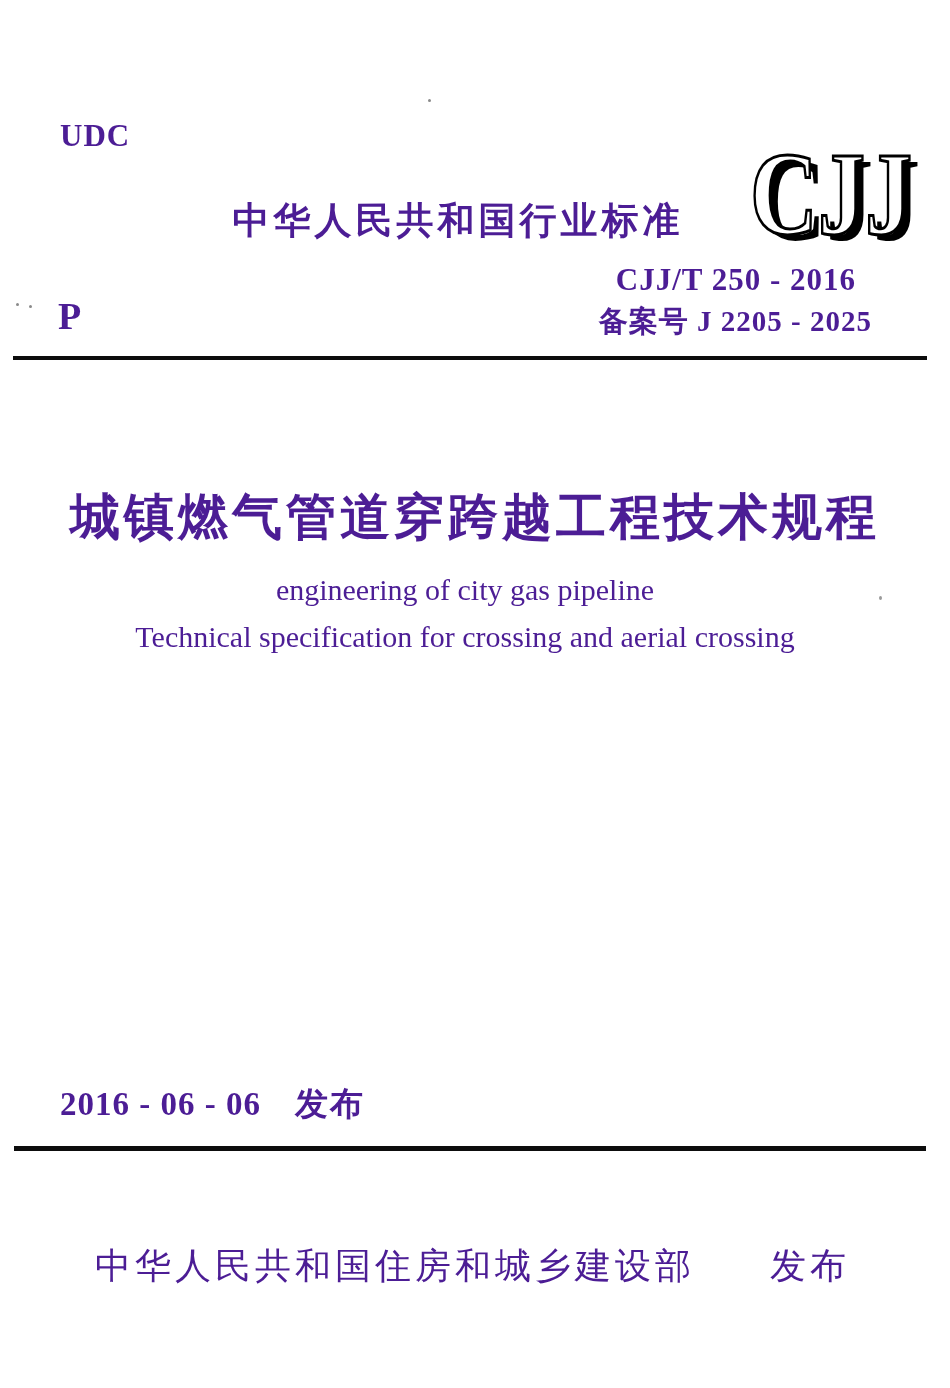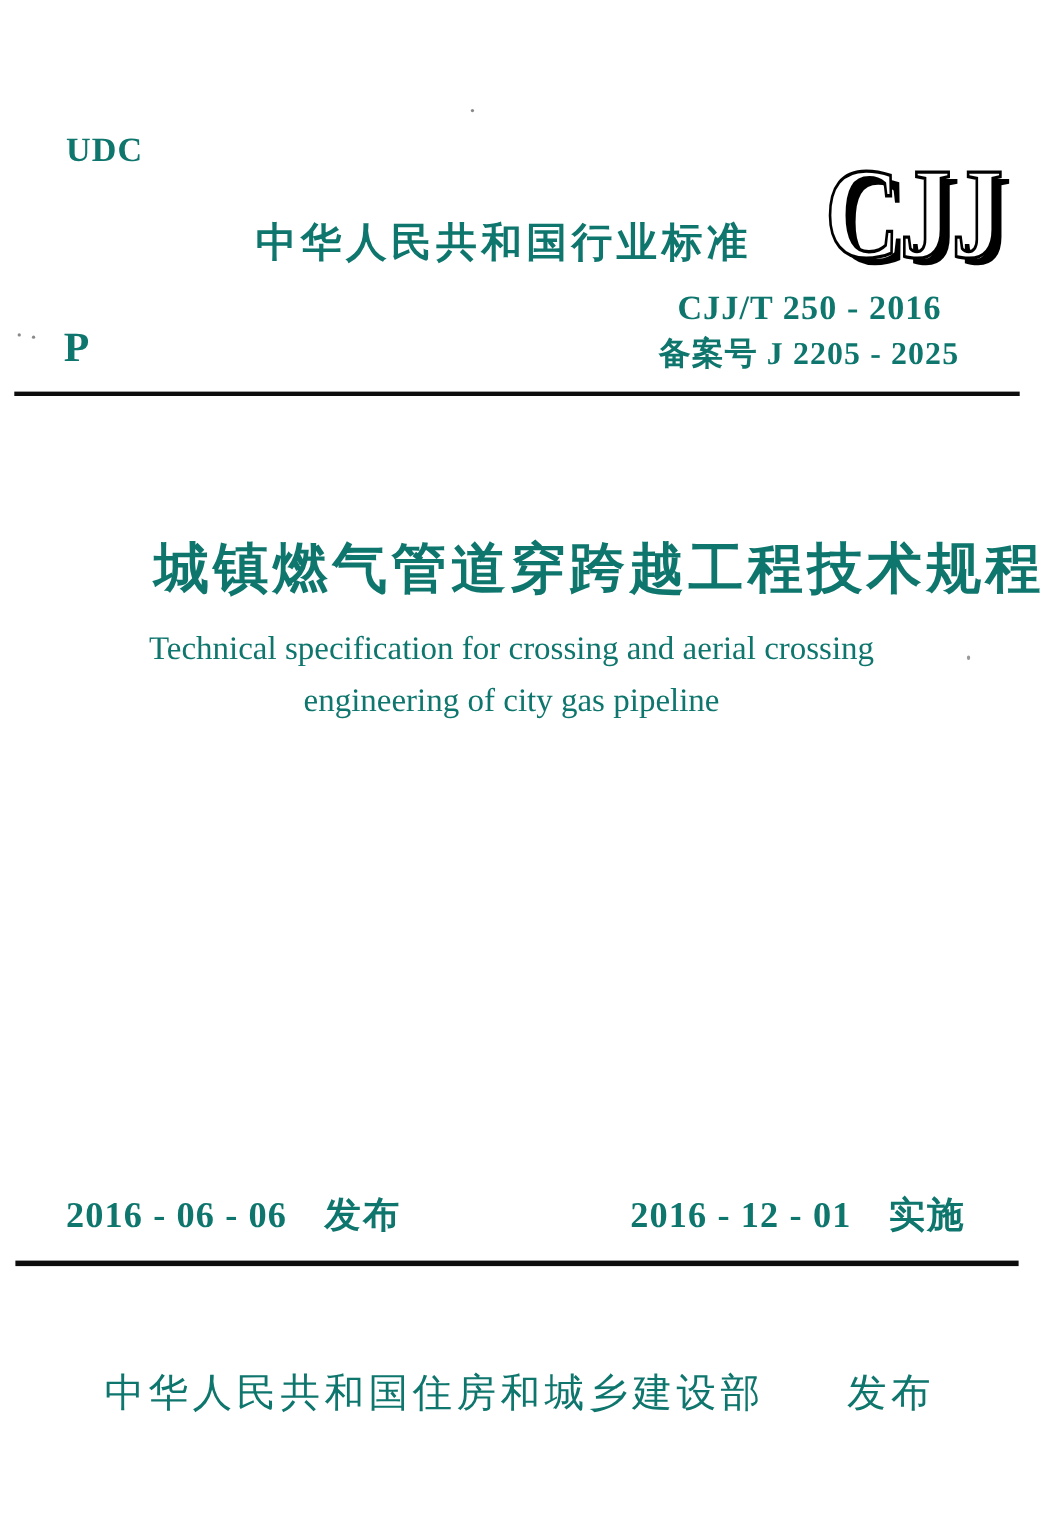--- a/index.html
+++ b/index.html
@@ -2,21 +2,21 @@
 <html><head>
 <meta charset="utf-8">
 <style>
   html,body{margin:0;padding:0;background:#e8e8e8;}
   .page{
     position:relative;
     width:950px;height:1388px;
     margin:0 auto;
     background:#ffffff;
     overflow:hidden;
-    color:#0f766e;
+    color:#4c1d95;
     font-family:"Liberation Serif", serif;
   }
   
   .udc{
     position:absolute;left:60px;top:118px;
     font-family:"Liberation Serif", serif;
     font-weight:700;font-size:31px;letter-spacing:1px;
   }
   .std-category{
     position:absolute;left:0;top:196px;width:916px;
@@ -46,21 +46,21 @@
     font-weight:700;font-size:38px;
   }
   .rule{
     position:absolute;background:#0d0d0d;
   }
   .rule-top{left:13px;top:356px;width:914px;height:4px;}
   .rule-bottom{left:14px;top:1146px;width:912px;height:5px;}
   
   .title-cn{
     position:absolute;left:0;top:484px;width:950px;
-    text-align:right;
+    text-align:center;
     font-family:"Liberation Serif", serif;
     font-weight:700;font-size:50px;letter-spacing:4px;
     white-space:nowrap;
   }
   .title-en{
     position:absolute;left:0;top:566px;width:930px;
     text-align:center;
     font-family:"Liberation Serif", serif;
     font-weight:400;font-size:30px;
     line-height:47px;
@@ -112,32 +112,28 @@
 
   <div class="std-number">CJJ/T 250 - 2016</div>
   <div class="record-number">备案号 J 2205 - 2025</div>
 
   <div class="class-p">P</div>
 
   <div class="rule rule-top"></div>
 
   <div class="title-cn">城镇燃气管道穿跨越工程技术规程</div>
   <div class="title-en">
+    <div>engineering of city gas pipeline</div>
     <div>Technical specification for crossing and aerial crossing</div>
-    <div>engineering of city gas pipeline</div>
   </div>
 
   <div class="dates-row">
     <div class="date-group">
       <span class="date-num">2016 - 06 - 06</span>
       <span class="date-label">发布</span>
-    </div>
-    <div class="date-group">
-      <span class="date-num">2016 - 12 - 01</span>
-      <span class="date-label">实施</span>
     </div>
   </div>
 
   <div class="rule rule-bottom"></div>
 
   <div class="publisher-row">
     <span>中华人民共和国住房和城乡建设部</span>
     <span>发布</span>
   </div>
 

